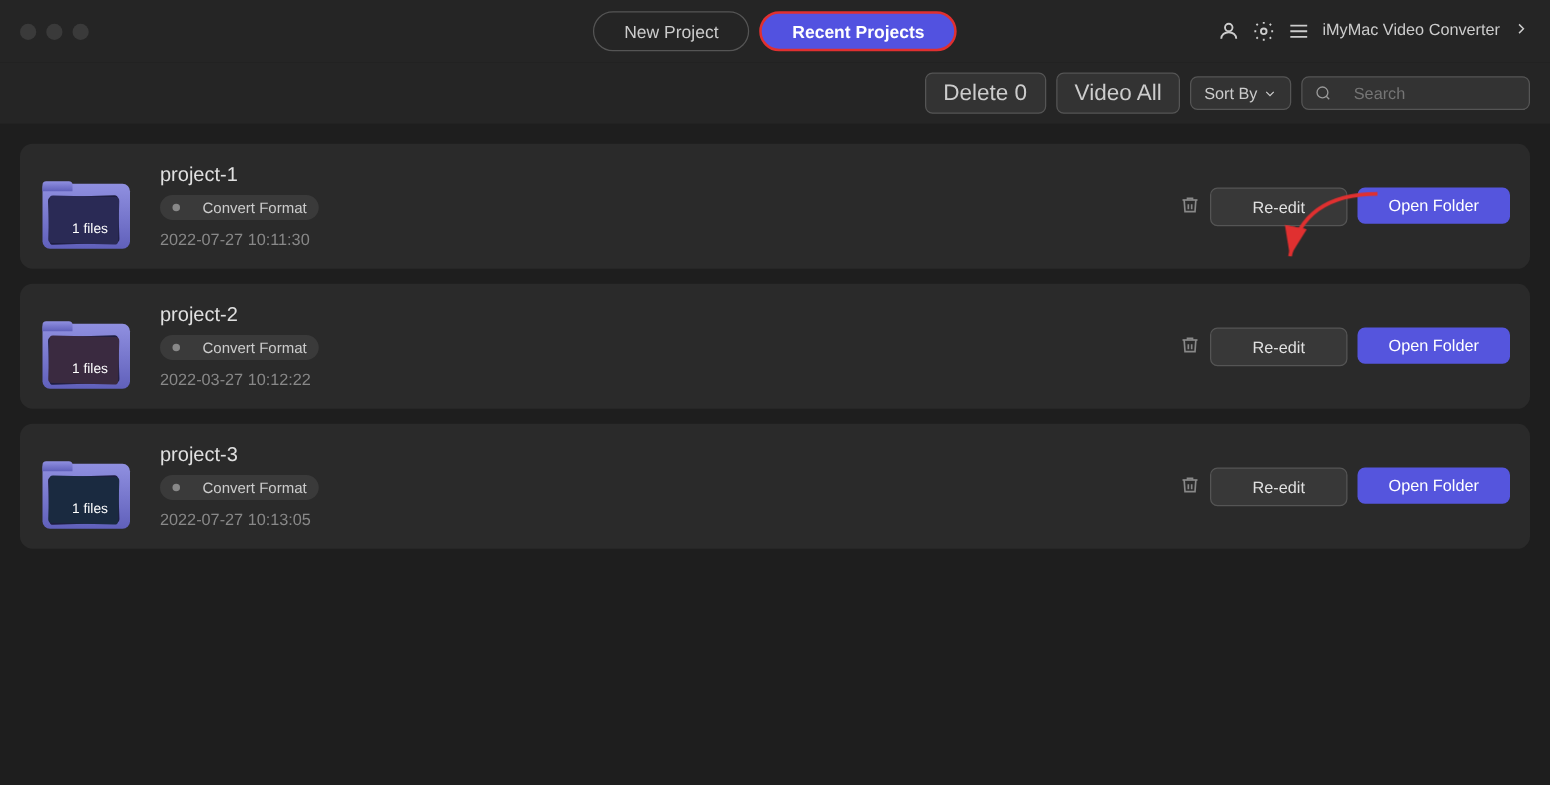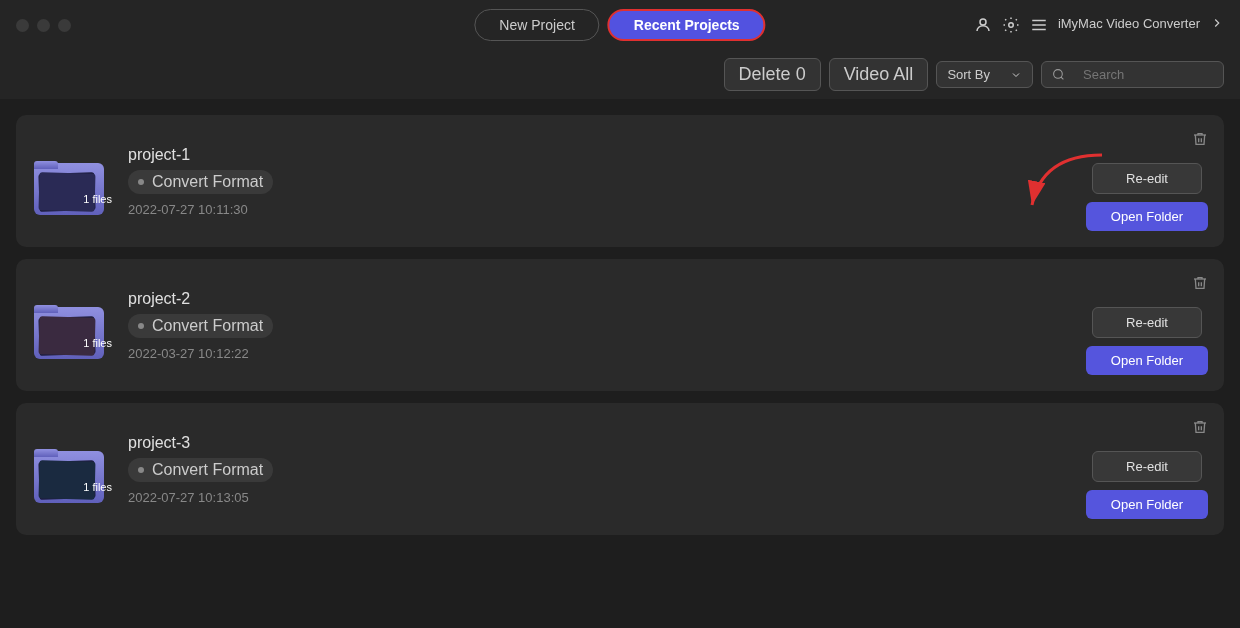--- a/index.html
+++ b/index.html
@@ -92,21 +92,21 @@
       border-radius: 6px;
       border: 1px solid #555;
       background: #333;
       color: #ccc;
       font-size: 18px;
       cursor: pointer;
     }
     .sort-select {
       display: flex;
       align-items: center;
-      gap: 20px;
+      gap: 4px;
       padding: 5px 10px;
       border-radius: 6px;
       border: 1px solid #555;
       background: #333;
       color: #ccc;
       font-size: 13px;
       cursor: pointer;
     }
     .search-box {
       display: flex;
@@ -152,44 +152,44 @@
     }
     .project-name {
       font-size: 16px;
       font-weight: 500;
       color: #e0e0e0;
       margin-bottom: 6px;
     }
     .convert-badge {
       display: inline-flex;
       align-items: center;
-      gap: 8px;
+      gap: 18px;
       background: #3a3a3a;
       border-radius: 12px;
       padding: 3px 10px;
-      font-size: 16px;
+      font-size: 12px;
       color: #ccc;
       margin-bottom: 8px;
     }
     .badge-dot {
       width: 6px;
       height: 6px;
       border-radius: 50%;
       background: #888;
     }
     .project-date {
       font-size: 13px;
       color: #888;
     }
 
     .project-actions {
       display: flex;
-      flex-direction: column;
+      flex-direction: row;
       gap: 8px;
-      align-items: center;
+      align-items: flex-start;
     }
     .delete-icon-btn {
       background: none;
       border: none;
       cursor: pointer;
       color: #888;
       font-size: 16px;
       align-self: flex-end;
       margin-bottom: 4px;
     }
@@ -221,21 +221,21 @@
       width: 80px;
       height: 68px;
       position: relative;
       flex-shrink: 0;
     }
     .fv-count {
       position: absolute;
       bottom: 10px;
       left: 0;
       right: 0;
-      text-align: right;
+      text-align: center;
       font-size: 11px;
       color: #fff;
       font-weight: 500;
       z-index: 2;
     }
 
     
     .annotation-arrow {
       position: absolute;
       right: 120px;

